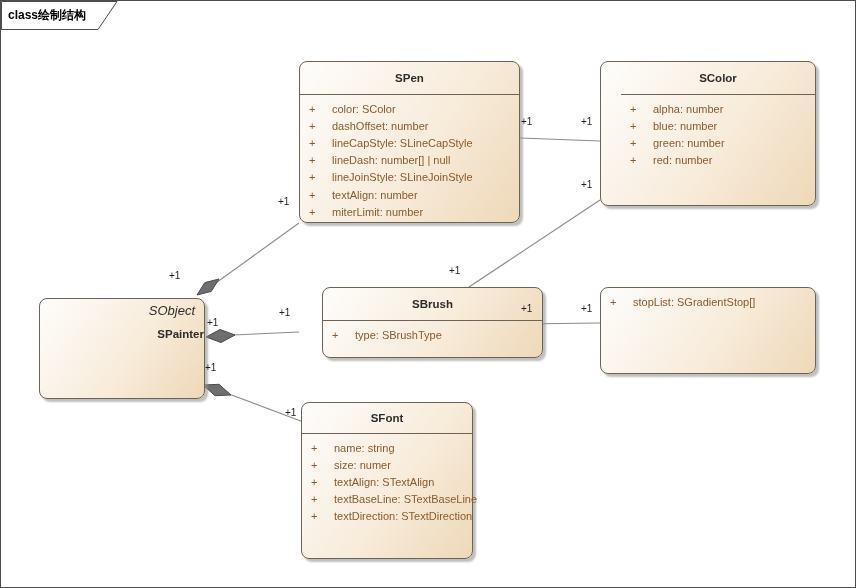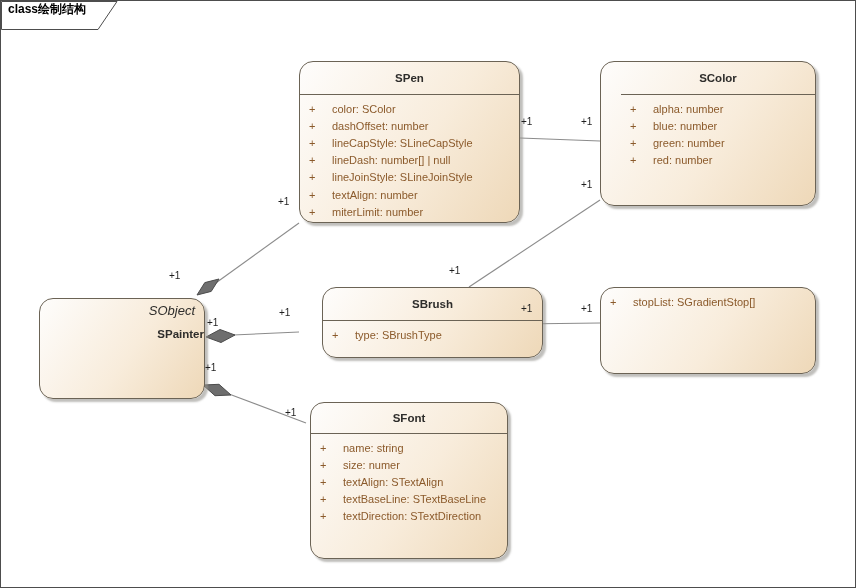--- a/index.html
+++ b/index.html
@@ -3,27 +3,27 @@
 <meta charset="utf-8">
 <style>
   html,body { margin:0; padding:0; background:#fff; }
   .canvas {
     position:relative; width:856px; height:588px; box-sizing:border-box;
     background:#fff; border:1px solid #4d4d4d; overflow:hidden;
     font-family:"Liberation Sans", sans-serif;
   }
   .frame-tab-svg { position:absolute; top:0; left:0; }
   .tab-label {
-    position:absolute; top:0; left:7px; font-size:12px; font-weight:bold;
+    position:absolute; top:6px; left:7px; font-size:12px; font-weight:bold;
     color:#000; white-space:nowrap;
   }
   .uml-class {
     position:absolute; box-sizing:border-box;
     border:1px solid var(--box-border);
-    border-radius:14px;
+    border-radius:8px;
     background:linear-gradient(125deg, var(--box-fill-start) 0%, #f8ecdb 55%, var(--box-fill-end) 100%);
     box-shadow:3px 3px 2px rgba(150,148,144,0.6);
   }
   .class-title {
     display:flex; align-items:center; justify-content:center;
     font-size:11.5px; font-weight:bold; color:var(--title-text);
     border-bottom:1px solid var(--box-border);
   }
   .class-title.italic { font-style:italic; }
   .stereotype {
@@ -147,21 +147,21 @@
 
   <div class="uml-class" style="left:599px; top:286px; width:216px; height:87px;">
     <div class="attrs">
         <div class="attr-row">
           <span class="vis">+</span>
           <span class="attr-text">stopList: SGradientStop[]</span>
         </div>
       </div>
   </div>
 
-  <div class="uml-class" style="left:309px; top:401px; width:198px; height:157px;">
+  <div class="uml-class" style="left:300px; top:401px; width:172px; height:157px;">
     <div class="class-title" style="height:30px">SFont</div>
     <div class="attrs">
         <div class="attr-row">
           <span class="vis">+</span>
           <span class="attr-text">name: string</span>
         </div>
         <div class="attr-row">
           <span class="vis">+</span>
           <span class="attr-text">size: numer</span>
         </div>

